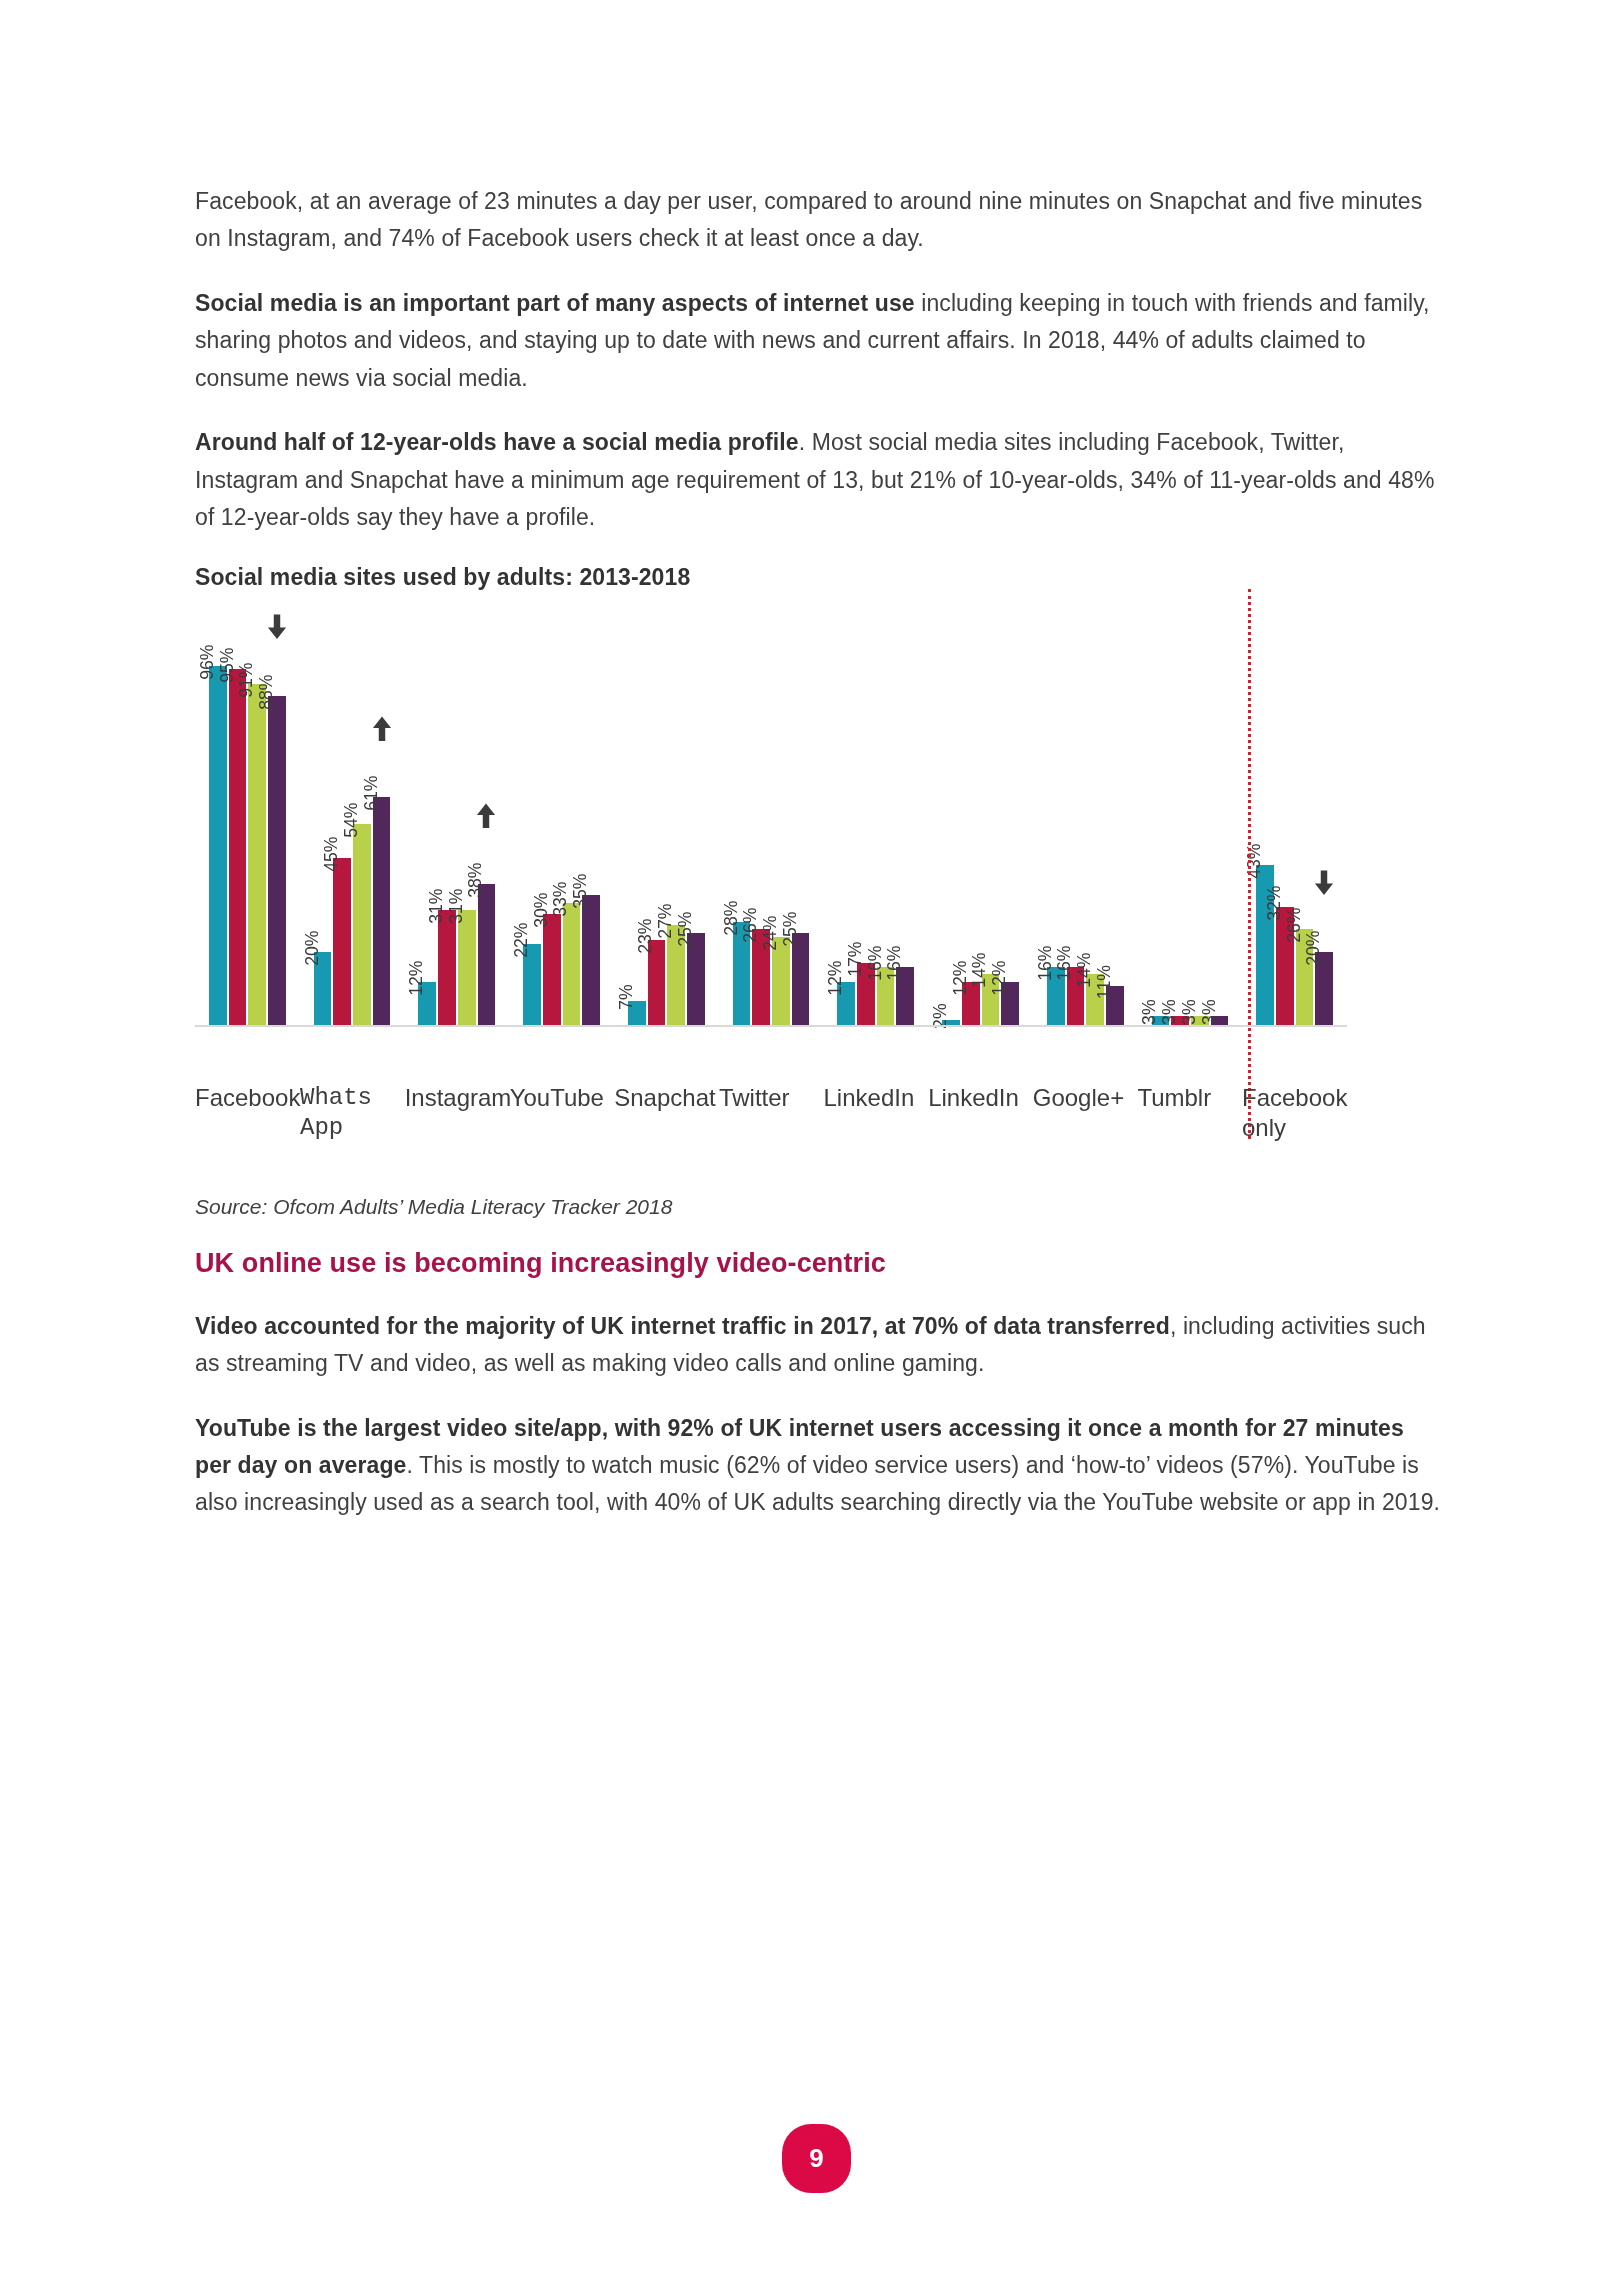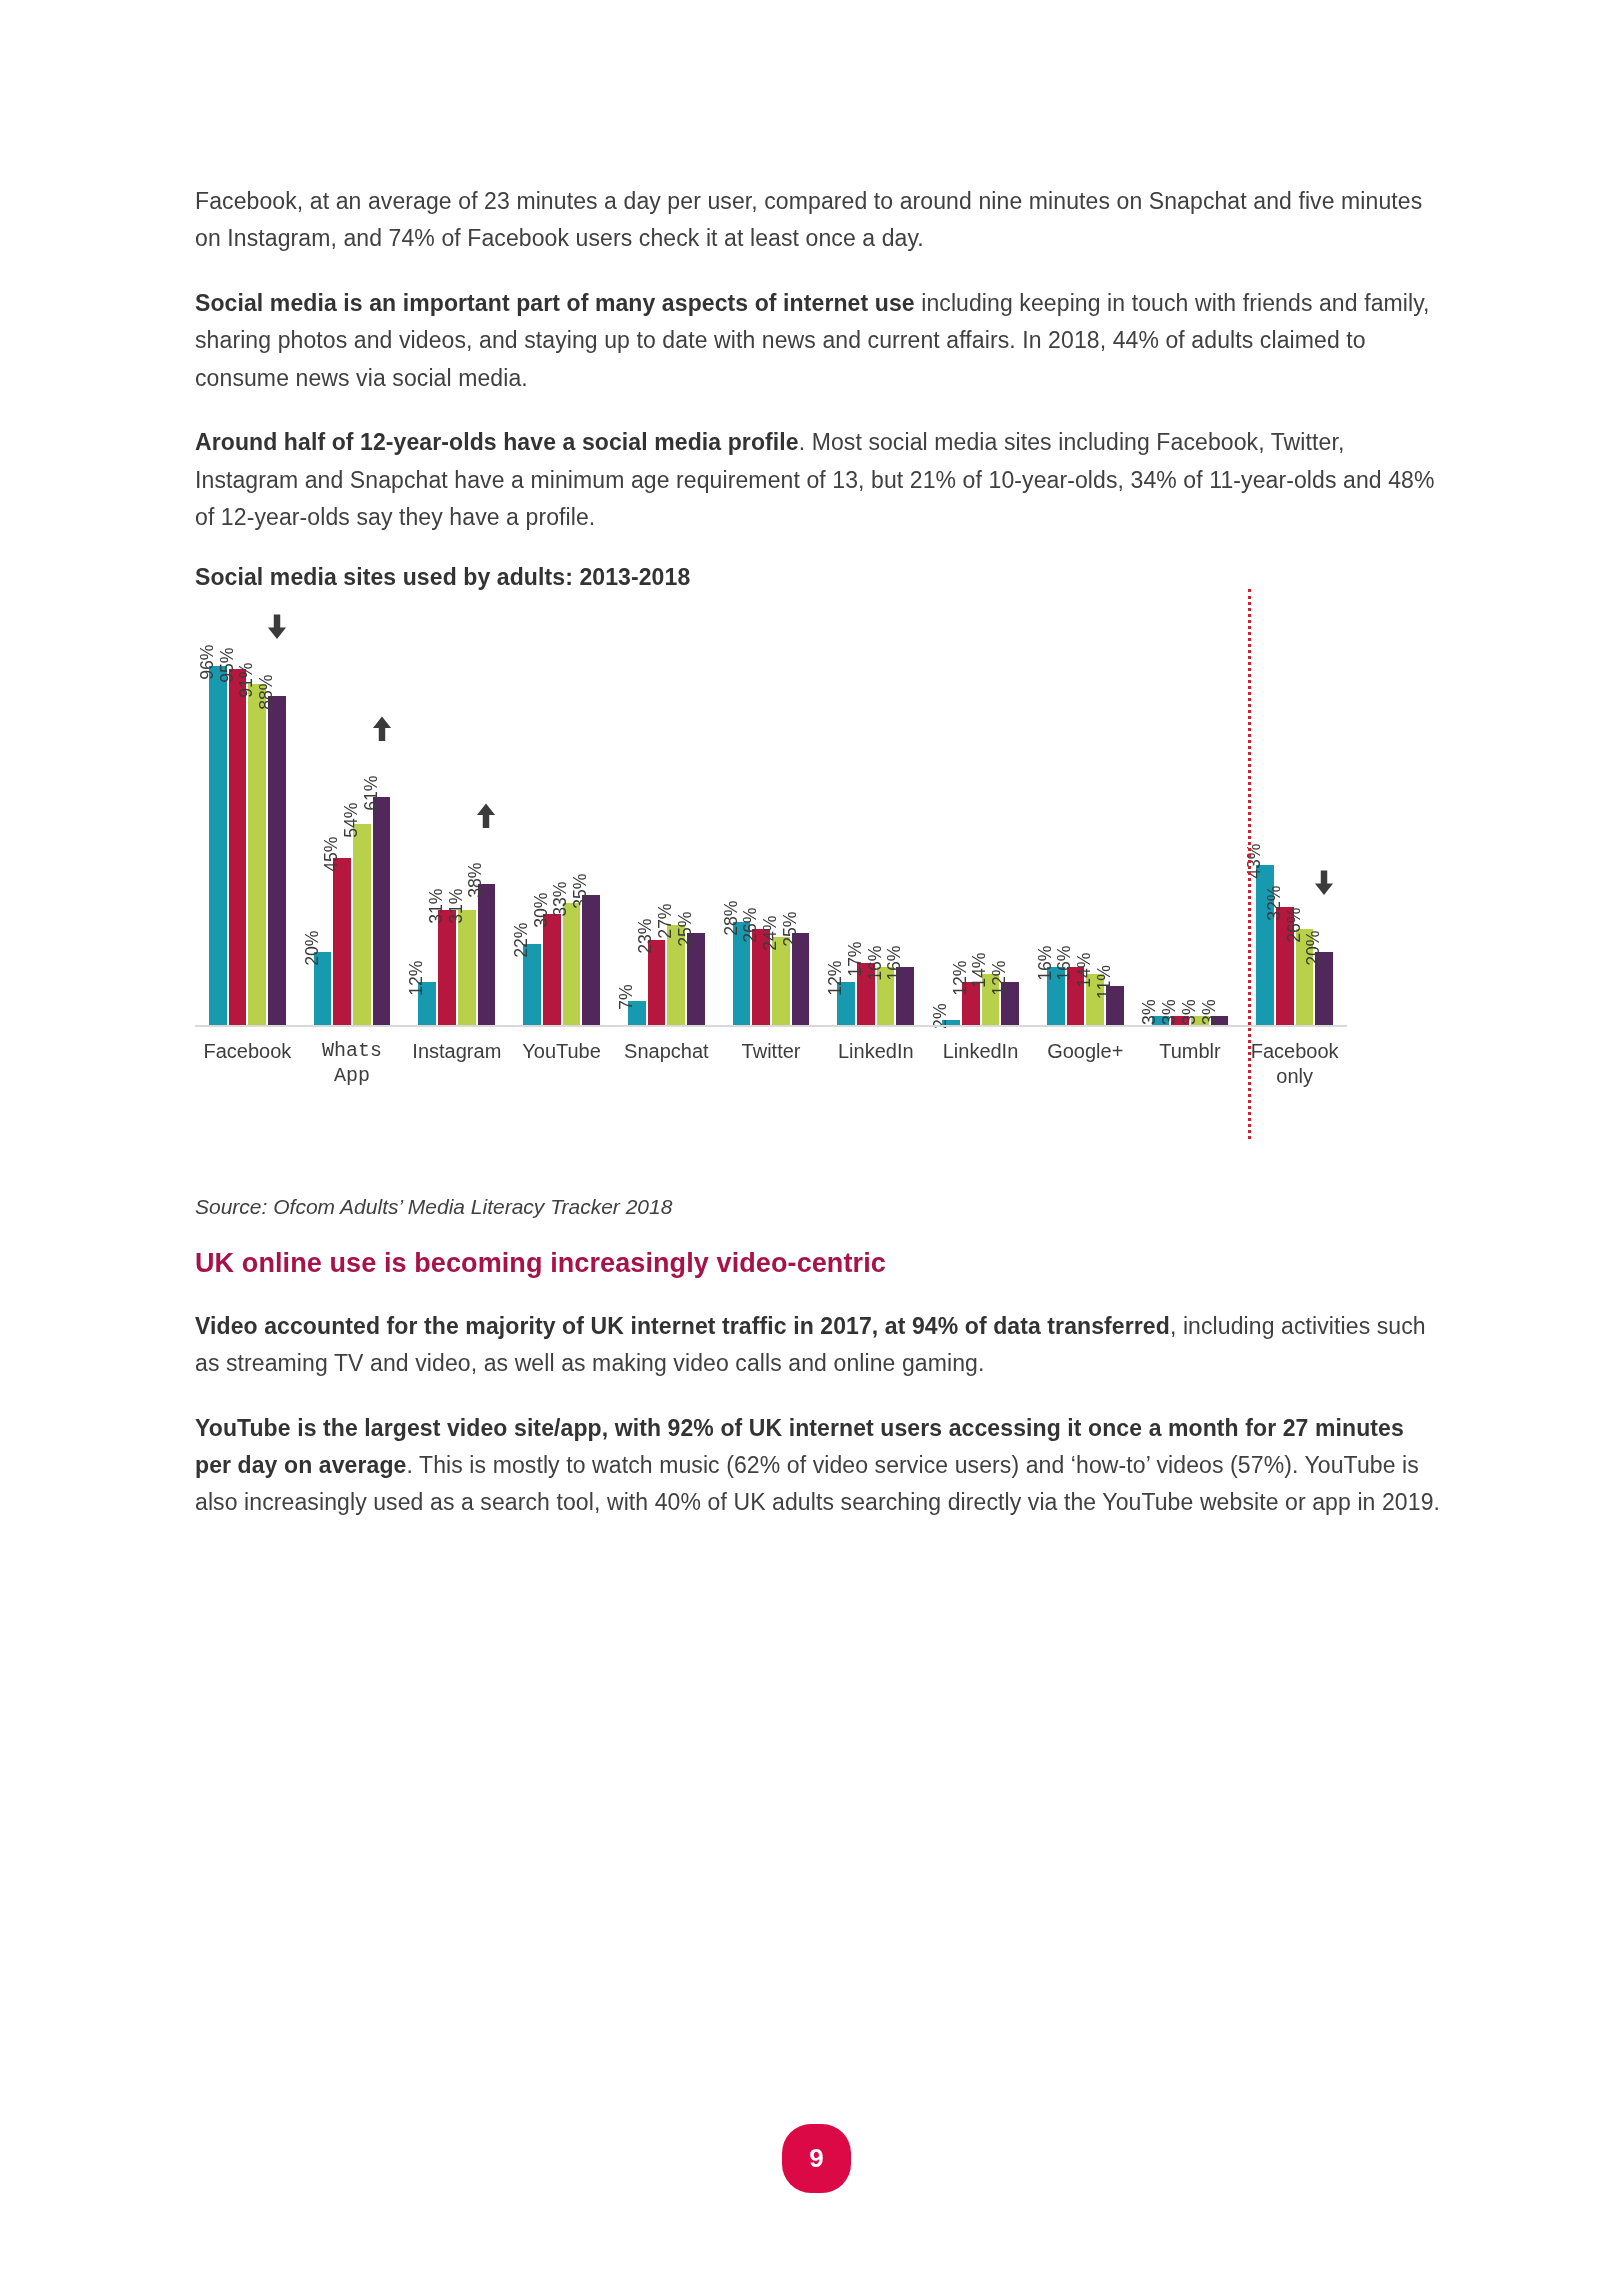--- a/index.html
+++ b/index.html
@@ -61,21 +61,21 @@
   }
   .arrow{
     position:absolute;left:50%;transform:translateX(-50%);
     width:0;height:0;
   }
   .arrow svg{display:block;}
   .xlabels{
     position:absolute;left:0;top:437px;height:79px;display:flex;
   }
   .xlabel{
-    text-align:center;font-size:20px;color:#3d3d3d;line-height:1.22;
+    font-size:24px;color:#3d3d3d;line-height:1.22;margin-top:44px;
   }
   .legend{
     position:absolute;left:0;top:524px;width:1152px;
     display:flex;justify-content:center;gap:84px;
   }
   .legend-item{display:flex;align-items:center;gap:8.5px;}
   .legend-swatch{width:13px;height:15.7px;display:block;}
   .legend-text{font-size:20px;color:#3d3d3d;}
 
   .source{
@@ -345,21 +345,21 @@
           <div class="xlabel" style="width: 105px;">Google+</div>
           <div class="xlabel" style="width: 105px;">Tumblr</div>
           <div class="xlabel" style="width: 105px;">Facebook only</div>
         </div>
     </div>
 
     <p class="source">Source: Ofcom Adults’ Media Literacy Tracker 2018</p>
 
     <h2 class="section-head">UK online use is becoming increasingly video-centric</h2>
 
-    <p class="para"><b>Video accounted for the majority of UK internet traffic in 2017, at 94% of data transferred</b><span>, including activities such as streaming TV and video, as well as making video calls and online gaming.</span></p>
+    <p class="para"><b>Video accounted for the majority of UK internet traffic in 2017, at 70% of data transferred</b><span>, including activities such as streaming TV and video, as well as making video calls and online gaming.</span></p>
 
     <p class="para"><b>YouTube is the largest video site/app, with 92% of UK internet users accessing it once a month for 27 minutes per day on average</b><span>. This is mostly to watch music (62% of video service users) and ‘how-to’ videos (57%). YouTube is also increasingly used as a search tool, with 40% of UK adults searching directly via the YouTube website or app in 2019.</span></p>
 
   </div>
 
   <div class="pagenum">9</div>
 </div>
 
 
 </body></html>

